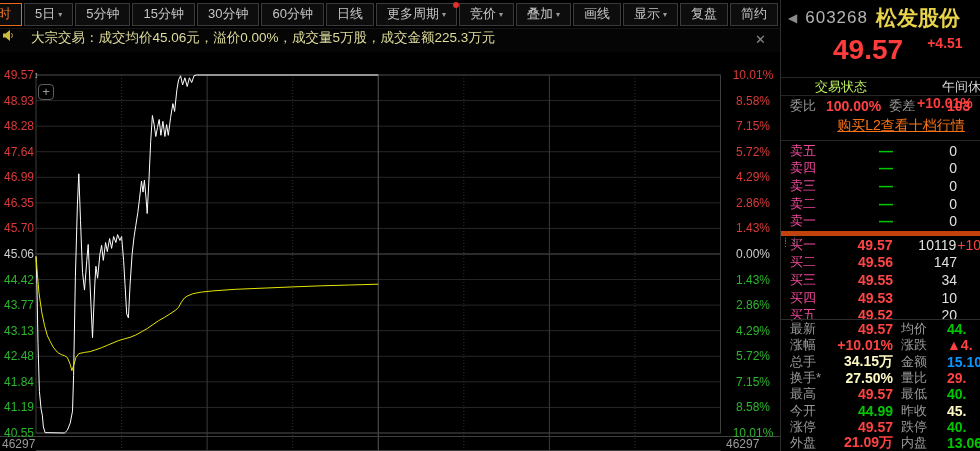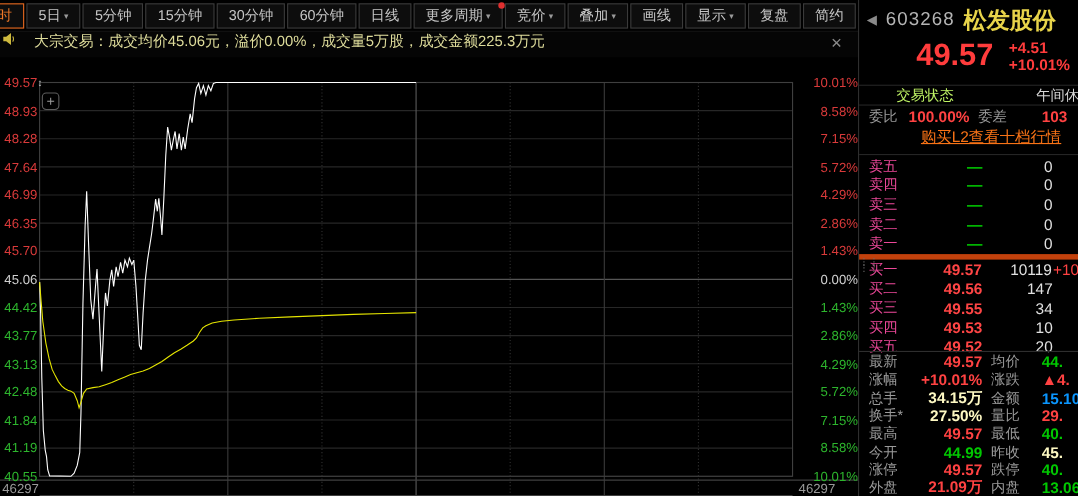--- a/index.html
+++ b/index.html
@@ -30,37 +30,37 @@
                 white-space:nowrap;}
   .chart-header span{margin-right:12px;}
   .ch-name{color:#d8d855;margin-left:38px;}
   .ch-ind{color:#9e9e9e;}
   .ch-lbl{color:#9e9e9e;margin-right:0 !important;}
   .ch-red{color:#e23939;}
   
   .chart-layer{position:absolute;left:0;top:0;width:780px;height:451px;}
   .axis-lbl{position:absolute;font-size:12px;line-height:12px;transform:translateY(-50%);}
   .axis-left{width:34px;text-align:right;left:0;}
-  .axis-right{left:726px;width:54px;text-align:right;}
+  .axis-right{left:726px;width:54px;text-align:center;}
   .c-ax-red{color:#d93a3a;}.c-ax-green{color:#2db52d;}.c-ax-white{color:#cfcfcf;}
   .updown-icon{position:absolute;left:34px;top:70px;font-size:9px;color:#cfcfcf;}
   .plus-icon{position:absolute;left:38px;top:84px;width:16px;height:16px;border:1px solid #5d5d5d;
              border-radius:4px;color:#9a9a9a;font-size:13px;line-height:14px;text-align:center;cursor:pointer;}
   .vol-lbl{position:absolute;top:444px;font-size:12px;color:#9a9a9a;transform:translateY(-50%);}
   
   .panel{position:absolute;left:780px;top:0;width:200px;height:451px;border-left:1px solid #2e2e2e;
          background:#000;overflow:hidden;}
   .p-row{position:absolute;left:0;width:200px;}
   .p-header{top:5px;height:26px;display:flex;align-items:center;}
   .back-arrow{color:#8a8a8a;font-size:12px;margin:0 8px 0 7px;cursor:pointer;}
   .p-code{color:#b4b4b4;font-size:17px;margin-right:8px;letter-spacing:1px;}
   .p-name{color:#e8d44a;font-size:21px;font-weight:bold;}
   .p-price-row{top:33px;height:43px;display:flex;align-items:flex-start;padding-left:52px;}
   .p-last{color:#ff3c3c;font-size:28px;font-weight:bold;line-height:34px;letter-spacing:0;}
-  .p-chg{margin-left:14px;display:flex;flex-direction:column;align-items:flex-start;padding-top:2px;}
+  .p-chg{margin-left:14px;display:flex;flex-direction:column;align-items:center;padding-top:2px;gap:44px;}
   .p-chg span{color:#ff3c3c;font-size:14px;font-weight:bold;line-height:16px;}
   .p-status{top:77px;height:18px;border-top:1px solid #252525;display:flex;justify-content:space-between;
             align-items:center;padding:0 0 0 9px;}
   .p-status .lbl{color:#bef264;font-size:13px;margin-left:25px;}
   .p-status .val{color:#d8d8d8;font-size:13px;white-space:nowrap;}
   .p-wb{top:95px;height:20px;border-top:1px solid #252525;display:flex;align-items:center;padding-left:9px;font-size:13px;}
   .p-wb .lbl{color:#9a9a9a;}
   .wb-val{color:#ff4242;font-weight:bold;font-size:14px;margin:0 8px 0 10px;}
   .wc-val{color:#ff4242;font-weight:bold;font-size:14px;position:absolute;left:166px;white-space:nowrap;}
   .p-link{top:116px;height:25px;border-bottom:1px solid #252525;text-align:center;}

